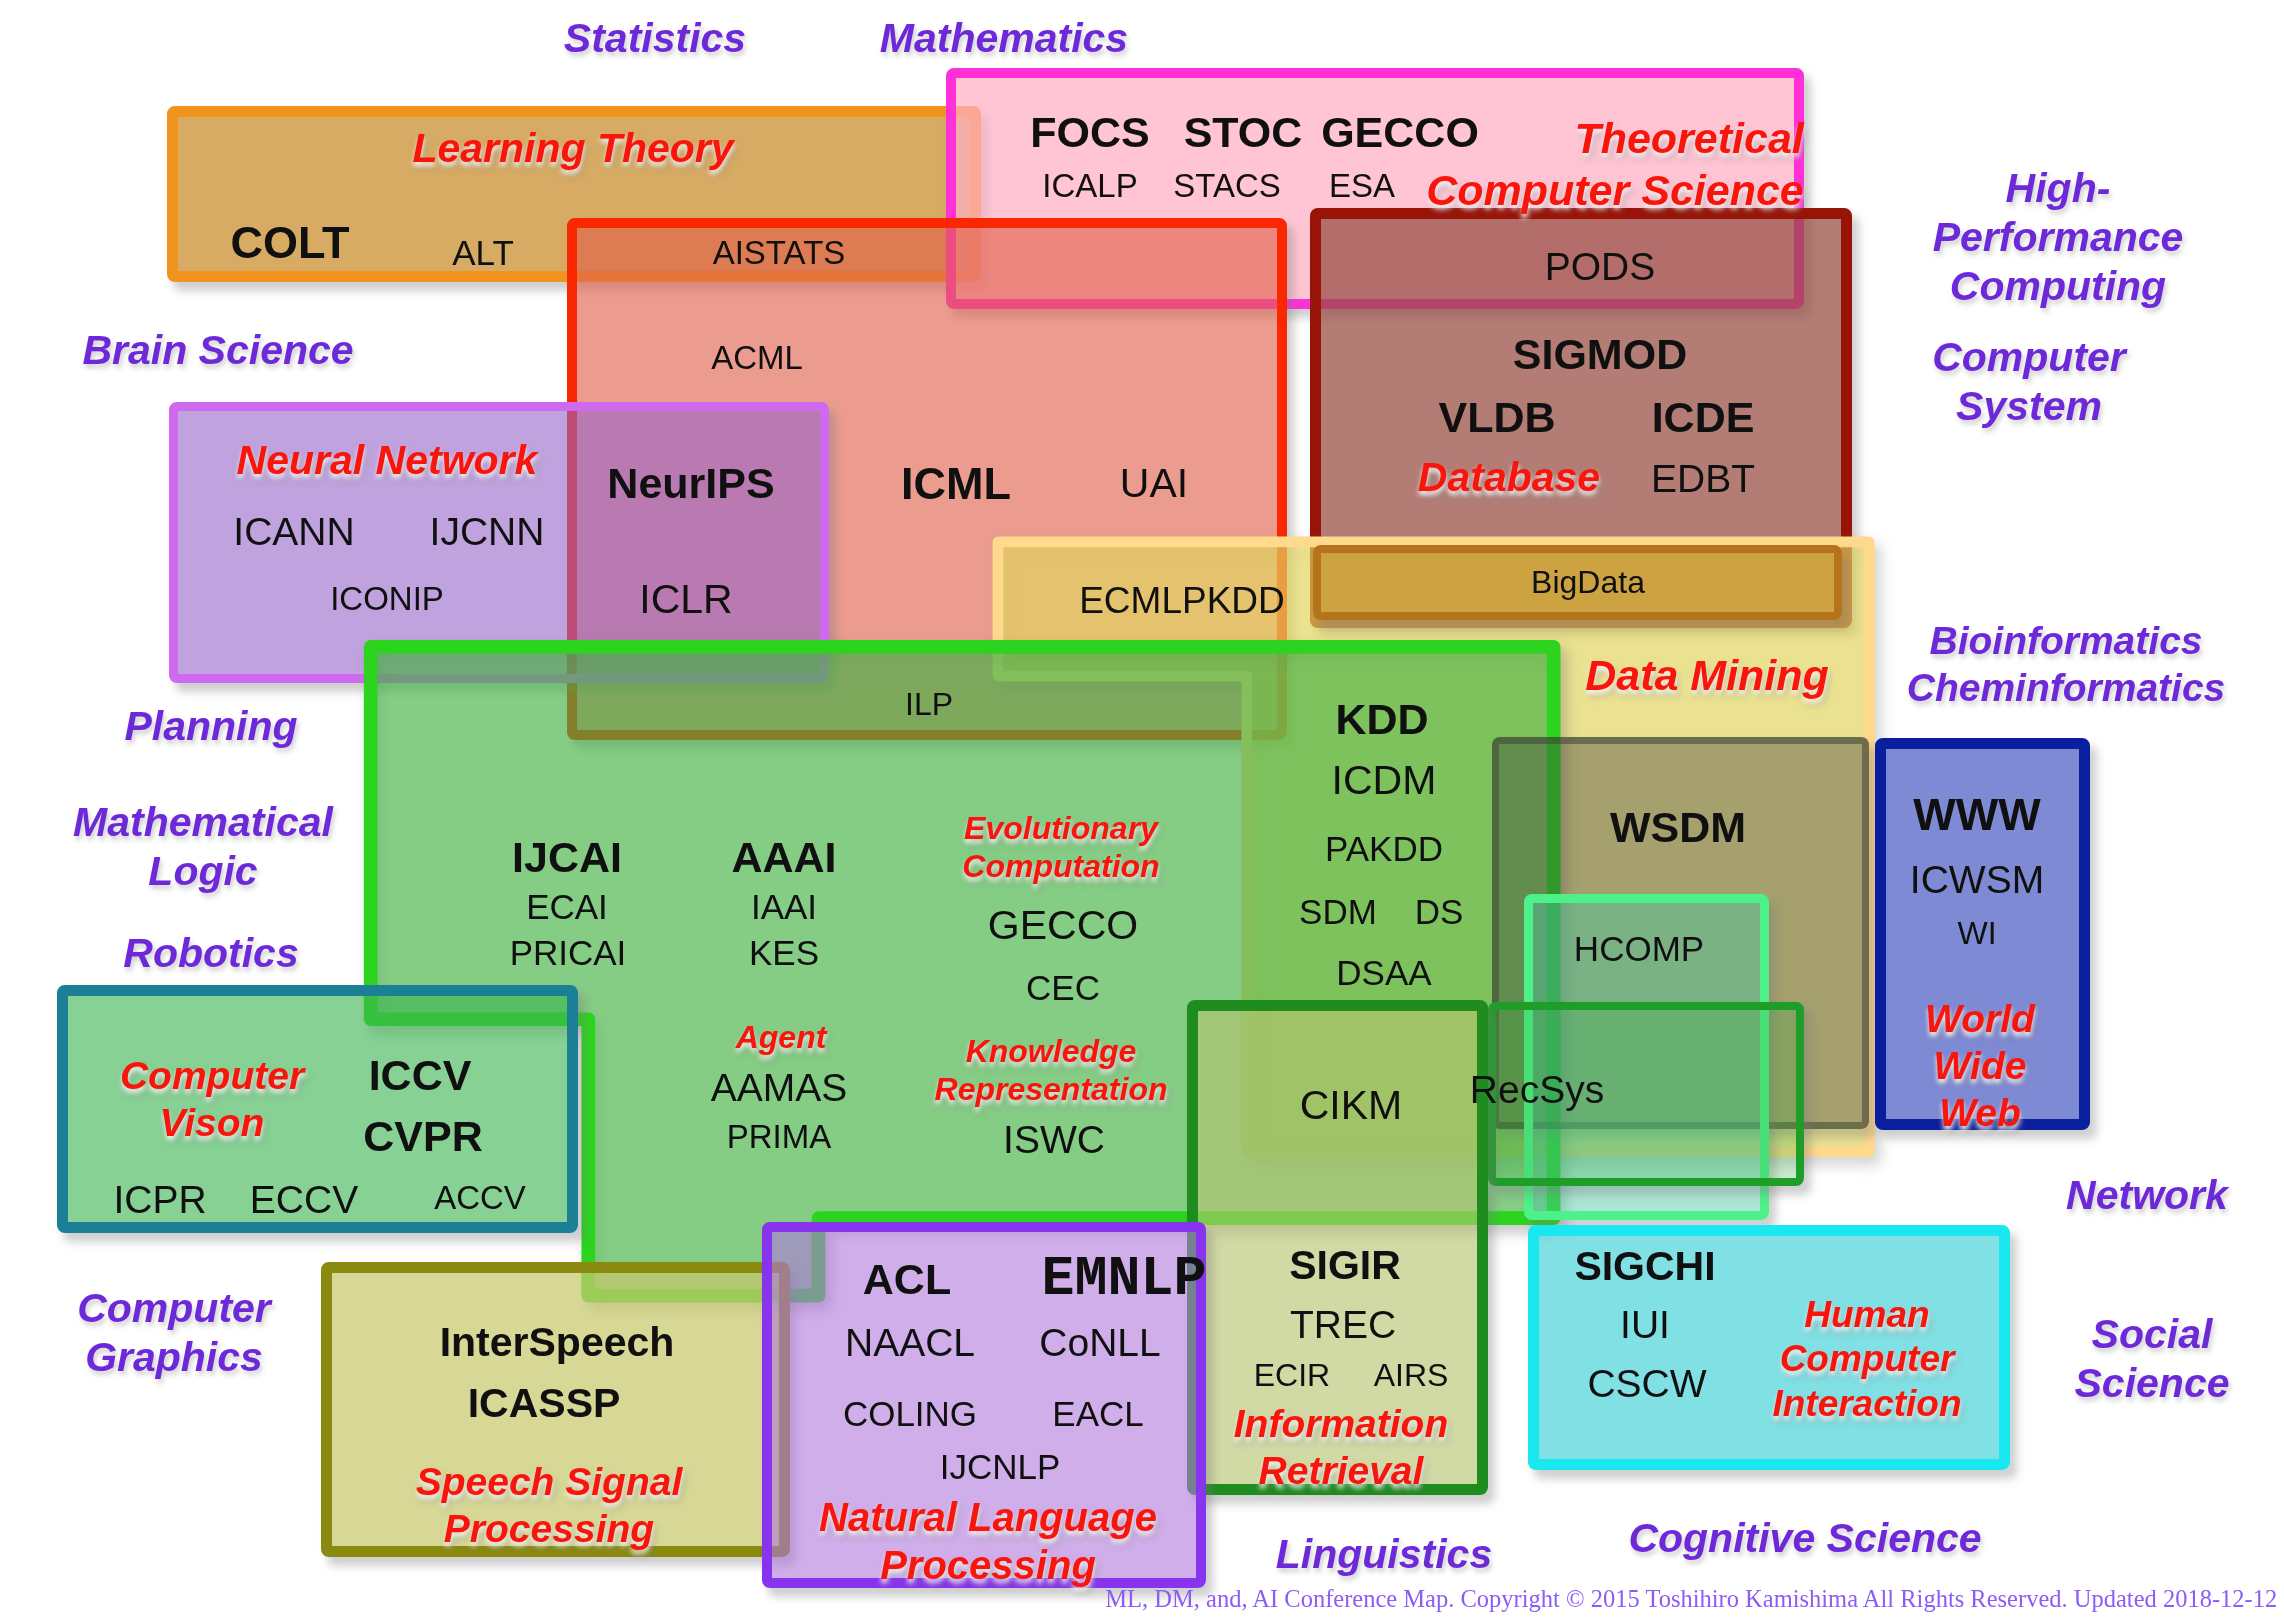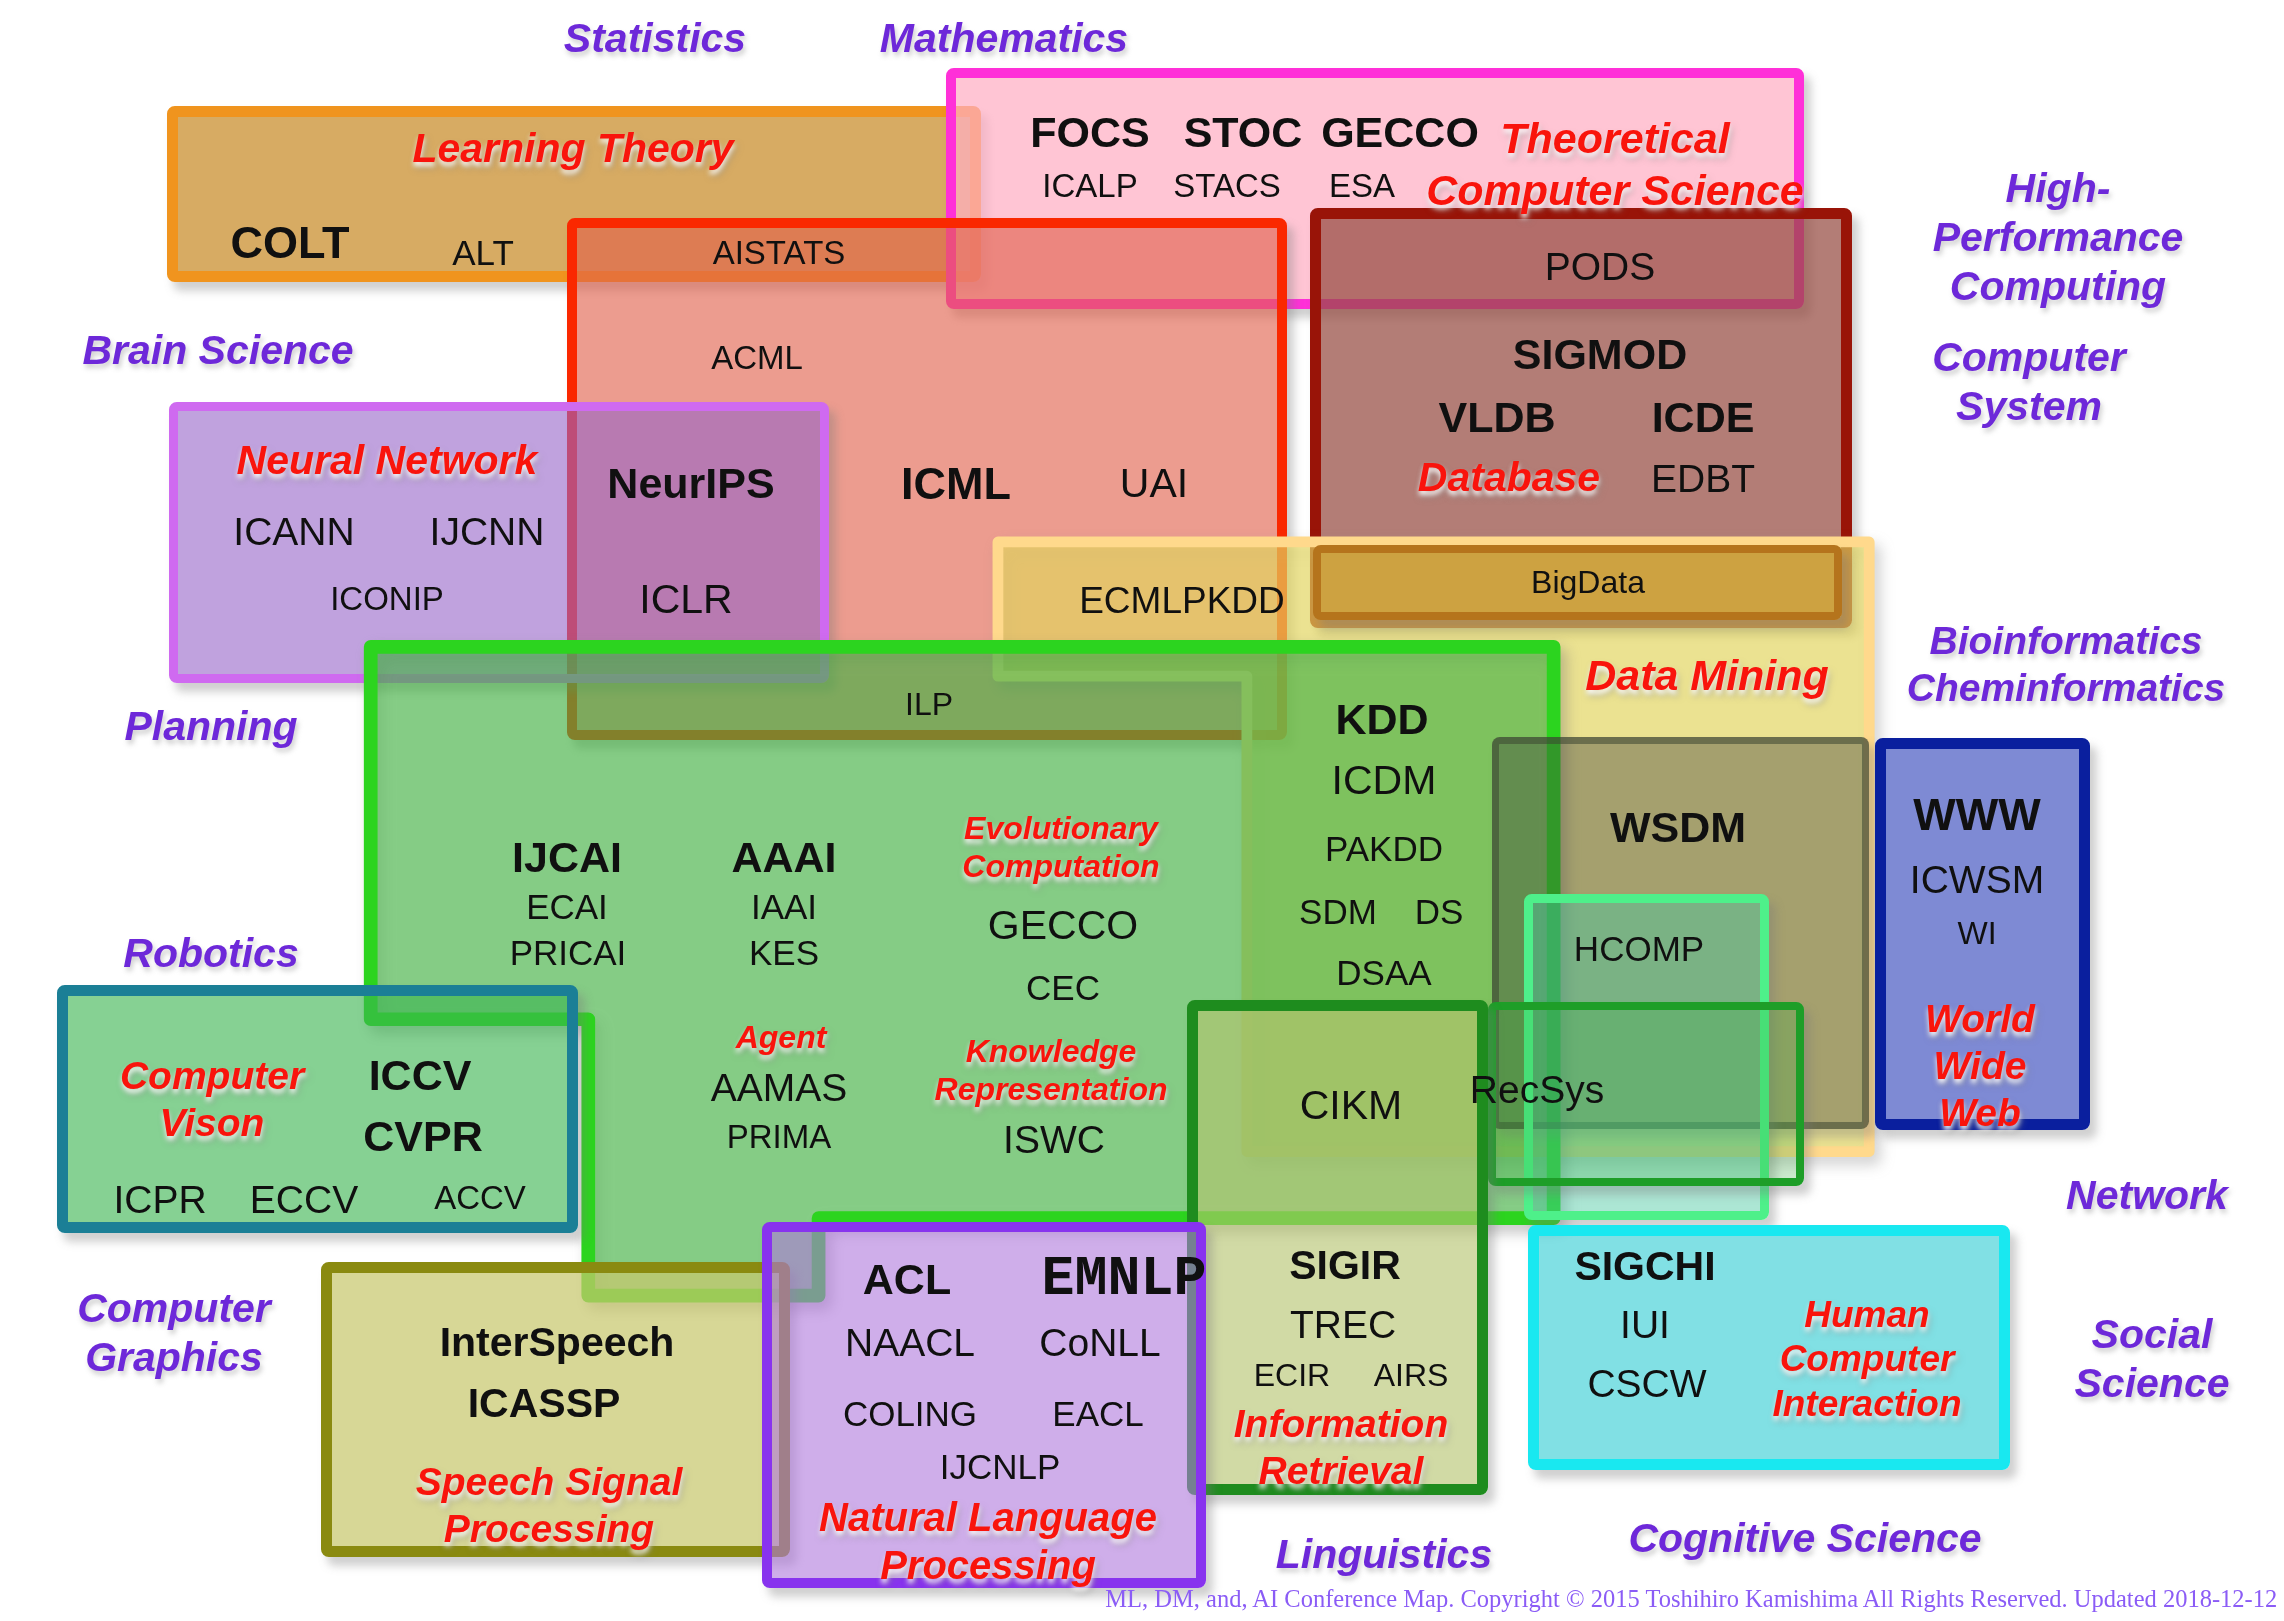--- a/index.html
+++ b/index.html
@@ -64,31 +64,33 @@
   <div class="t blue" style="left:655px;top:39px;font-size:41px;">Statistics</div>
   <div class="t blue" style="left:1004px;top:39px;font-size:41px;">Mathematics</div>
   <div class="t blue" style="left:2058px;top:238px;font-size:41px;">High-Performance
 Computing</div>
   <div class="t blue" style="left:2029px;top:382px;font-size:41px;">Computer
 System</div>
   <div class="t blue" style="left:218px;top:351px;font-size:41px;">Brain Science</div>
   <div class="t blue" style="left:2066px;top:665px;font-size:39px;">Bioinformatics
 Cheminformatics</div>
   <div class="t blue" style="left:211px;top:727px;font-size:41px;">Planning</div>
+  <div class="t blue" style="left:203px;top:847px;font-size:41px;">Mathematical
+Logic</div>
   <div class="t blue" style="left:211px;top:954px;font-size:41px;">Robotics</div>
   <div class="t blue" style="left:174px;top:1333px;font-size:41px;">Computer
 Graphics</div>
   <div class="t blue" style="left:2147px;top:1196px;font-size:41px;">Network</div>
   <div class="t blue" style="left:2152px;top:1359px;font-size:41px;">Social
 Science</div>
   <div class="t blue" style="left:1384px;top:1555px;font-size:41px;">Linguistics</div>
   <div class="t blue" style="left:1805px;top:1539px;font-size:41px;">Cognitive Science</div>
 
   <div class="t red" style="left:573px;top:149px;font-size:41px;">Learning Theory</div>
-  <div class="t red" style="left:1615px;top:165px;font-size:43px;">Theoretical
+  <div class="t red" style="left:1615px;top:165px;font-size:43px;text-align:right;">Theoretical
 Computer Science</div>
   <div class="t red" style="left:387px;top:461px;font-size:41px;">Neural Network</div>
   <div class="t red" style="left:1509px;top:478px;font-size:41px;">Database</div>
   <div class="t red" style="left:1707px;top:676px;font-size:43px;">Data Mining</div>
   <div class="t red" style="left:1061px;top:847px;font-size:32px;">Evolutionary
 Computation</div>
   <div class="t red" style="left:781px;top:1037px;font-size:32px;">Agent</div>
   <div class="t red" style="left:1051px;top:1070px;font-size:32px;">Knowledge
 Representation</div>
   <div class="t red" style="left:212px;top:1100px;font-size:39px;">Computer

